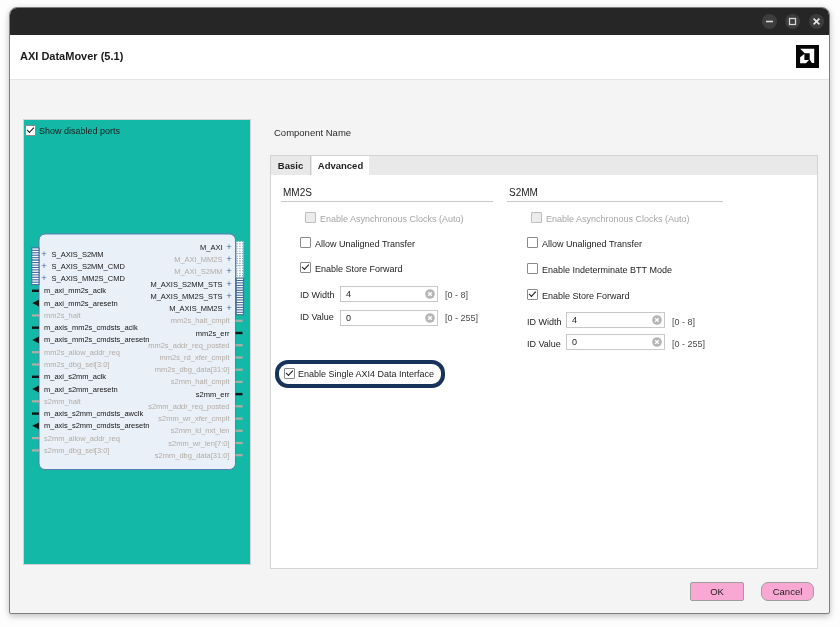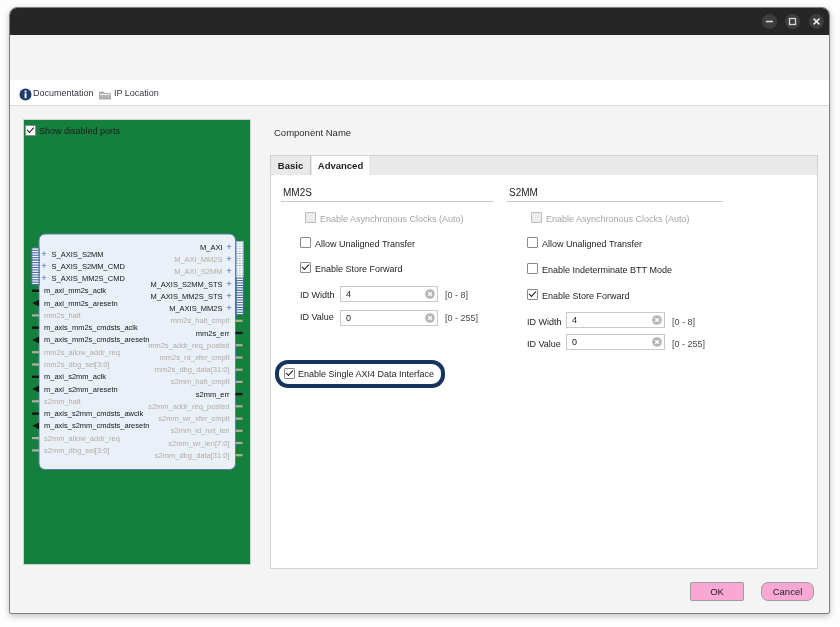--- a/index.html
+++ b/index.html
@@ -20,21 +20,21 @@
     color:#efefef; font-size:10px; font-weight:bold; letter-spacing:0.2px;
   }
   .winbtn { position:absolute; top:6px; width:15px; height:15px; border-radius:50%; background:#3d3d3d; }
   .winbtn svg { position:absolute; left:0; top:0; }
   #header { position:absolute; left:0; top:27px; width:100%; height:45px; background:#ffffff; border-bottom:1px solid #e4e4e4; }
   #header .htext { position:absolute; left:10px; top:15px; font-size:11px; font-weight:bold; color:#1a1a1a; }
   #toolbar { position:absolute; left:0; top:72px; width:100%; height:26px; background:#ffffff; border-bottom:1px solid #dcdcdc; }
   #toolbar .titem { position:absolute; top:8px; font-size:9px; color:#333340; }
   #body { position:absolute; left:0; top:98px; width:100%; height:506px; background:#f4f4f4; }
 
-  #leftpanel { position:absolute; left:13px; top:13px; width:228px; height:446px; background:#15803d; border:1px solid #d2d2d2; }
+  #leftpanel { position:absolute; left:13px; top:13px; width:228px; height:446px; background:#14b8a6; border:1px solid #d2d2d2; }
   .cb { position:absolute; width:11px; height:11px; background:#fff; border:1px solid #8a8a8a; border-radius:1px; }
   .cb.checked::after {
     content:""; position:absolute; left:1.2px; top:1px; width:6.2px; height:3.3px;
     border-left:1.9px solid #161616; border-bottom:1.9px solid #161616; transform:rotate(-47deg);
   }
   .cb.disabled { background:#ececec; border-color:#bdbdbd; }
 
   #compname-label { position:absolute; left:264px; top:21px; font-size:9.5px; color:#2b2b2b; }
   #compname-field {
     position:absolute; left:343px; top:18px; width:459px; height:17px;
@@ -73,34 +73,29 @@
           <rect x="4.5" y="4.5" width="6" height="6" fill="none" stroke="#d8d8d8" stroke-width="1.3"></rect>
         </svg>
     </div>
     <div class="winbtn" style="left:799px;">
       <svg width="15" height="15">
           <path d="M4.6 4.6 L10.4 10.4 M10.4 4.6 L4.6 10.4" stroke="#e8e8e8" stroke-width="1.6"></path>
         </svg>
     </div>
   </div>
 
-
-  <div id="toolbar">
-    <svg class="abs" style="left:9px; top:8px;" width="13" height="13" viewBox="0 0 13 13">
-      <circle cx="6.5" cy="6.5" r="6" fill="#1d3d6b"></circle>
-      <rect x="5.6" y="5.2" width="1.9" height="5" fill="#fff"></rect>
-      <rect x="5.6" y="2.6" width="1.9" height="1.9" fill="#fff"></rect>
+  <div id="header">
+    <div class="htext">AXI DataMover (5.1)</div>
+    <svg class="abs" style="left:786px; top:10px;" width="23" height="23" viewBox="0 0 23 23">
+      <rect x="0" y="0" width="23" height="23" fill="#060606"></rect>
+      <path d="M4.2,3.8 L18.2,3.8 L18.2,17.9 L16.0,17.9 L13.7,14.4 L13.7,8.3 L8.7,8.3 Z" fill="#fff"></path>
+      <path d="M8.4,9.0 L8.4,15.0 L13.0,15.0 L9.9,18.3 L4.1,18.3 L4.1,12.3 Z" fill="#fff"></path>
     </svg>
-    <div class="titem" style="left:23px;">Documentation</div>
-    <svg class="abs" style="left:89px; top:10px;" width="12" height="10" viewBox="0 0 12 10">
-      <path d="M0.5 2 L0.5 9 L11.5 9 L11.5 3.5 L5.5 3.5 L4.5 2 Z" fill="#b5b5b5" stroke="#9a9a9a" stroke-width="0.8"></path>
-      <path d="M0.5 4.5 L11.5 4.5" stroke="#fff" stroke-width="0.8"></path>
-    </svg>
-    <div class="titem" style="left:104px;">IP Location</div>
   </div>
+
 
   <div id="body">
     <div id="leftpanel">
       <div class="cb checked" style="left:1px; top:5px;"></div>
       <div class="cblabel" style="left:15px; top:6px;">Show disabled ports</div>
       <svg class="abs" style="left:5px; top:110px;" width="220" height="246" viewBox="0 0 220 246" font-family="Liberation Sans, sans-serif">
       <rect x="10" y="4" width="196.5" height="235.5" rx="6" fill="#eaf0f8" stroke="#5b7ab0" stroke-width="1"></rect>
       <rect x="2.8" y="17.9" width="7.2" height="12.2" fill="#fff" stroke="#41659c" stroke-width="1"></rect>
           <line x1="2.8" y1="20.3" x2="10.0" y2="20.3" stroke="#41659c" stroke-width="1.1"></line>
           <line x1="2.8" y1="22.8" x2="10.0" y2="22.8" stroke="#41659c" stroke-width="1.1"></line>

